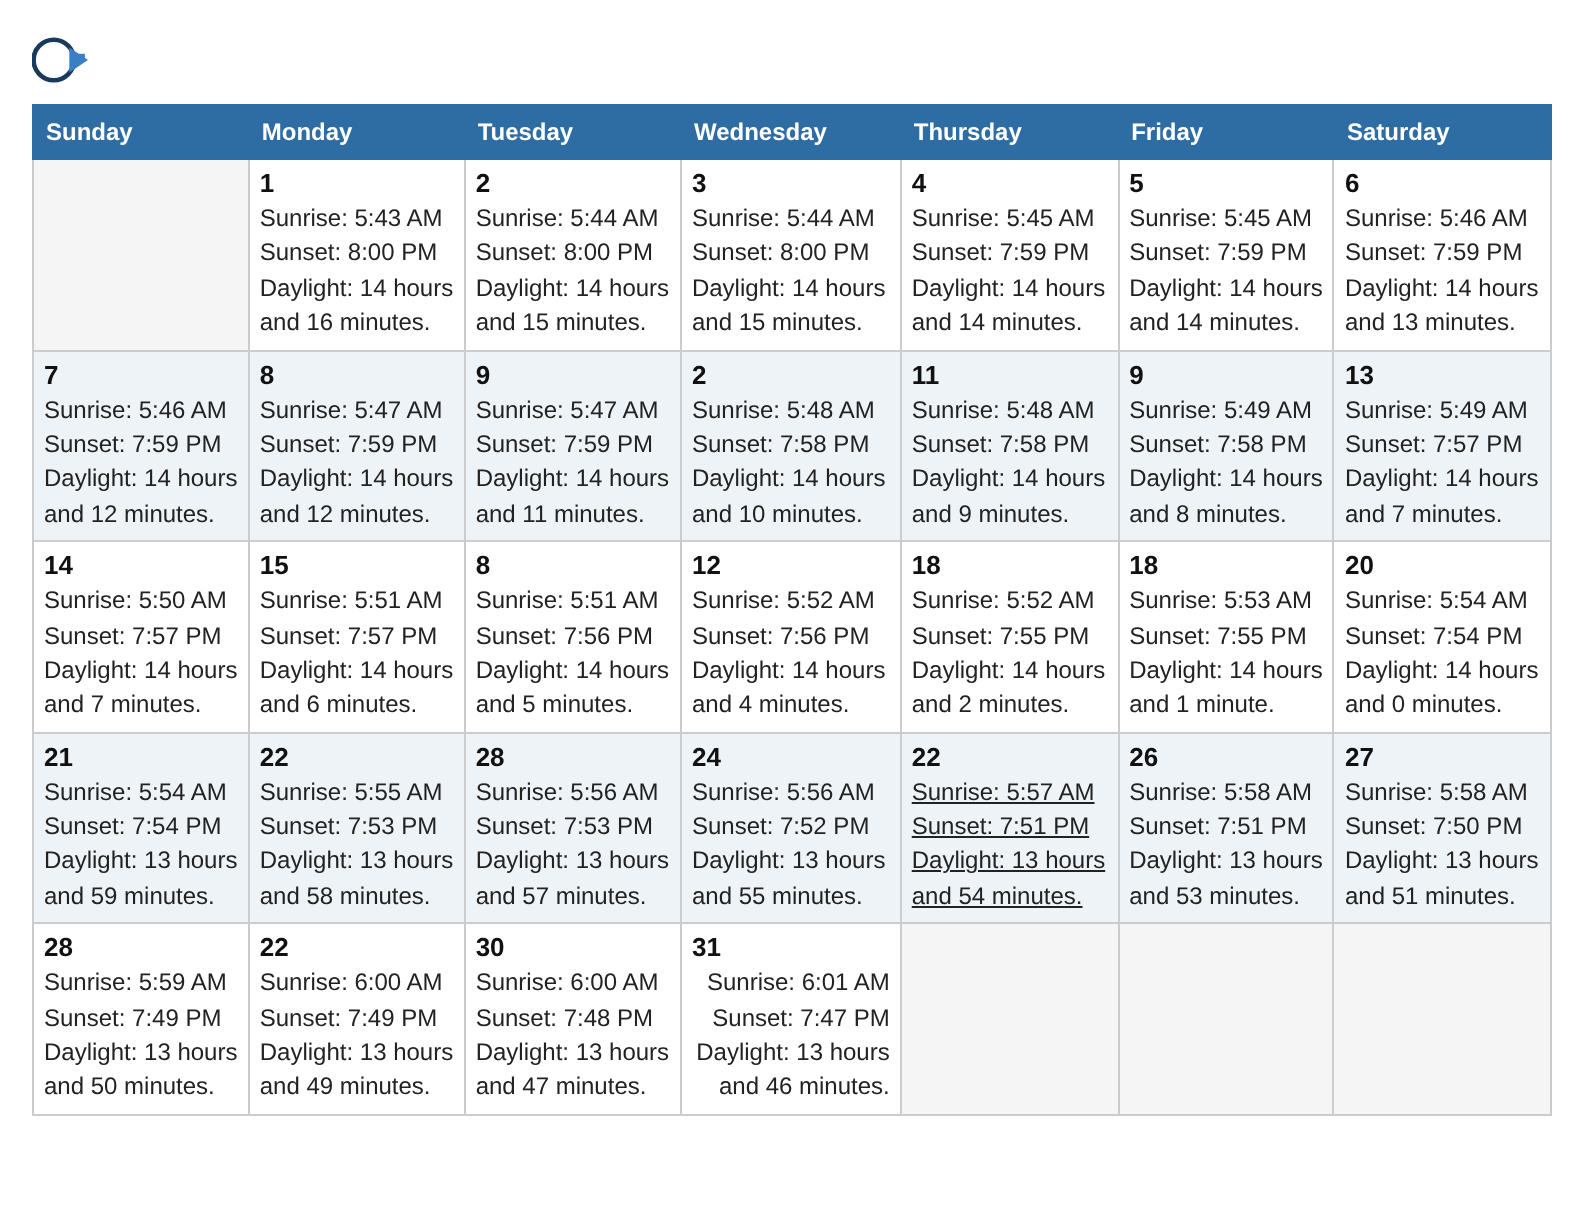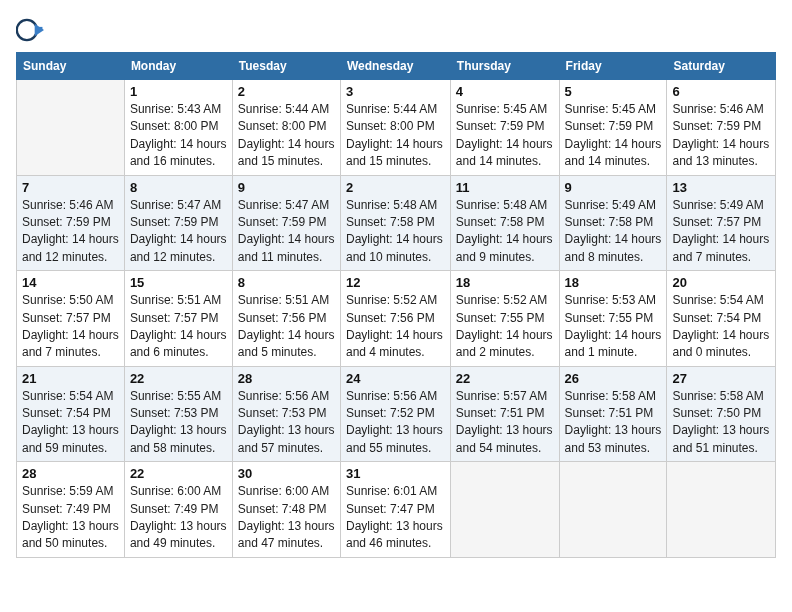--- a/index.html
+++ b/index.html
@@ -296,21 +296,21 @@
         </td>
         <td>
           <div class="day-number">24</div>
           <div class="day-info" style="white-space: pre-line;">Sunrise: 5:56 AM
 Sunset: 7:52 PM
 Daylight: 13 hours
 and 55 minutes.</div>
         </td>
         <td>
           <div class="day-number">22</div>
-          <div class="day-info" style="white-space: pre-line;">Sunrise: 5:57 AM
+          <div class="day-info" style="white-space: pre-line; text-decoration: underline;">Sunrise: 5:57 AM
 Sunset: 7:51 PM
 Daylight: 13 hours
 and 54 minutes.</div>
         </td>
         <td>
           <div class="day-number">26</div>
           <div class="day-info" style="white-space: pre-line;">Sunrise: 5:58 AM
 Sunset: 7:51 PM
 Daylight: 13 hours
 and 53 minutes.</div>
@@ -340,21 +340,21 @@
         </td>
         <td>
           <div class="day-number">30</div>
           <div class="day-info" style="white-space: pre-line;">Sunrise: 6:00 AM
 Sunset: 7:48 PM
 Daylight: 13 hours
 and 47 minutes.</div>
         </td>
         <td>
           <div class="day-number">31</div>
-          <div class="day-info" style="white-space: pre-line;">Sunrise: 6:01 AM
+          <div class="day-info" style="white-space: pre-line; text-align: right;">Sunrise: 6:01 AM
 Sunset: 7:47 PM
 Daylight: 13 hours
 and 46 minutes.</div>
         </td>
         <td class="empty"></td>
         <td class="empty"></td>
         <td class="empty"></td>
       </tr>
     </tbody>
 </table>

